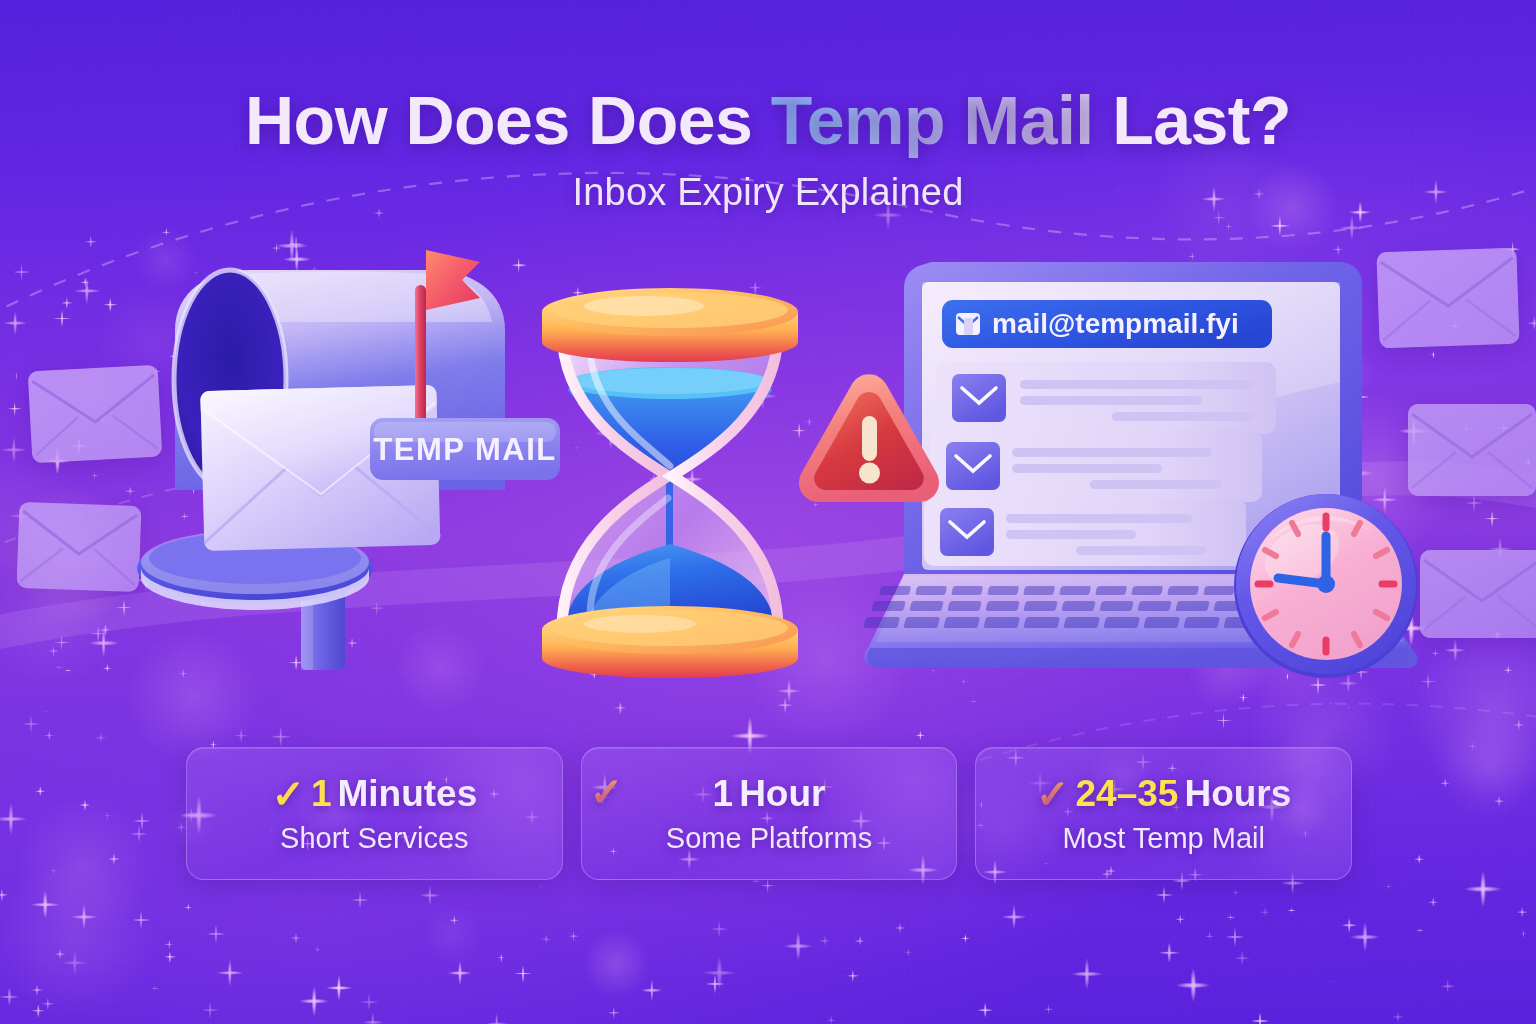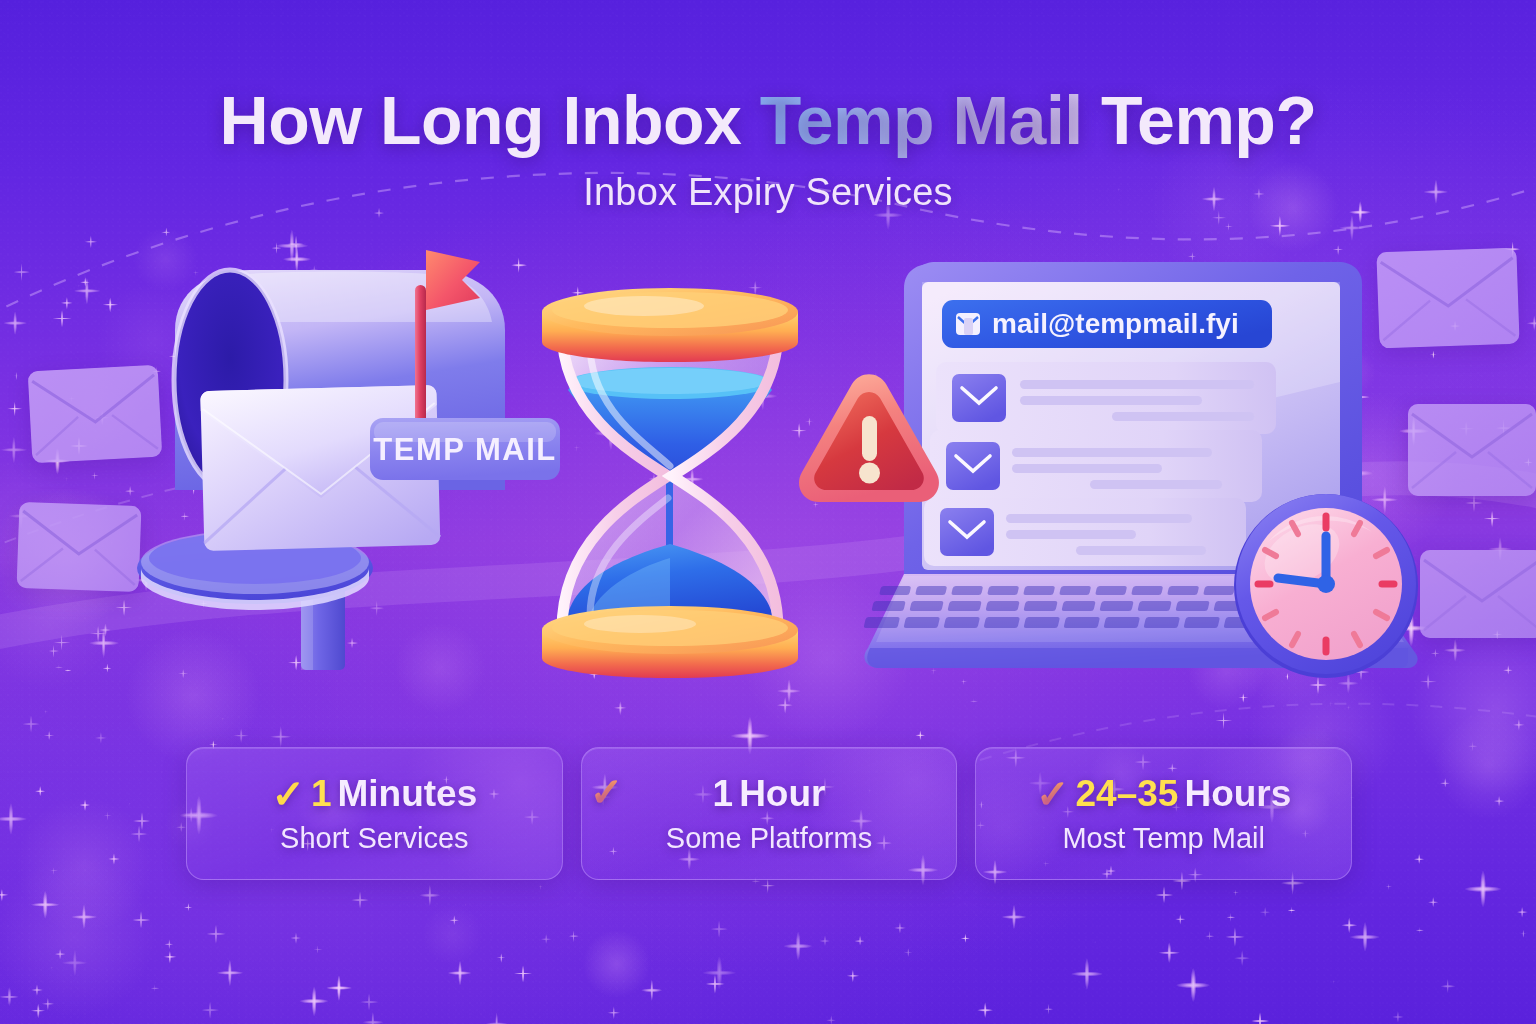--- a/index.html
+++ b/index.html
@@ -961,22 +961,22 @@
         <line x1="33" y1="58" x2="44" y2="64"></line>
         <line x1="60" y1="31" x2="66" y2="42"></line>
       </g>
       <line x1="94" y1="92" x2="94" y2="44" stroke="#2f63e6" stroke-width="9" stroke-linecap="round"></line>
       <line x1="94" y1="92" x2="46" y2="86" stroke="#2f63e6" stroke-width="9" stroke-linecap="round"></line>
       <circle cx="94" cy="92" r="9" fill="#2f63e6"></circle>
     </svg>
   </div>
 
   <div class="header">
-    <h1 class="title"><span>How Long Inbox </span><span class="accent">Temp Mail</span><span> Temp?</span></h1>
-    <div class="subtitle">Inbox Expiry Services</div>
+    <h1 class="title"><span>How Does Does </span><span class="accent">Temp Mail</span><span> Last?</span></h1>
+    <div class="subtitle">Inbox Expiry Explained</div>
   </div>
 
 
   <div class="cards">
 
     <div class="card c1">
       <div class="card-top">
         <span class="check yellow">✓</span>
           <span class="num">1</span>
           <span class="unit"> Minutes</span>

